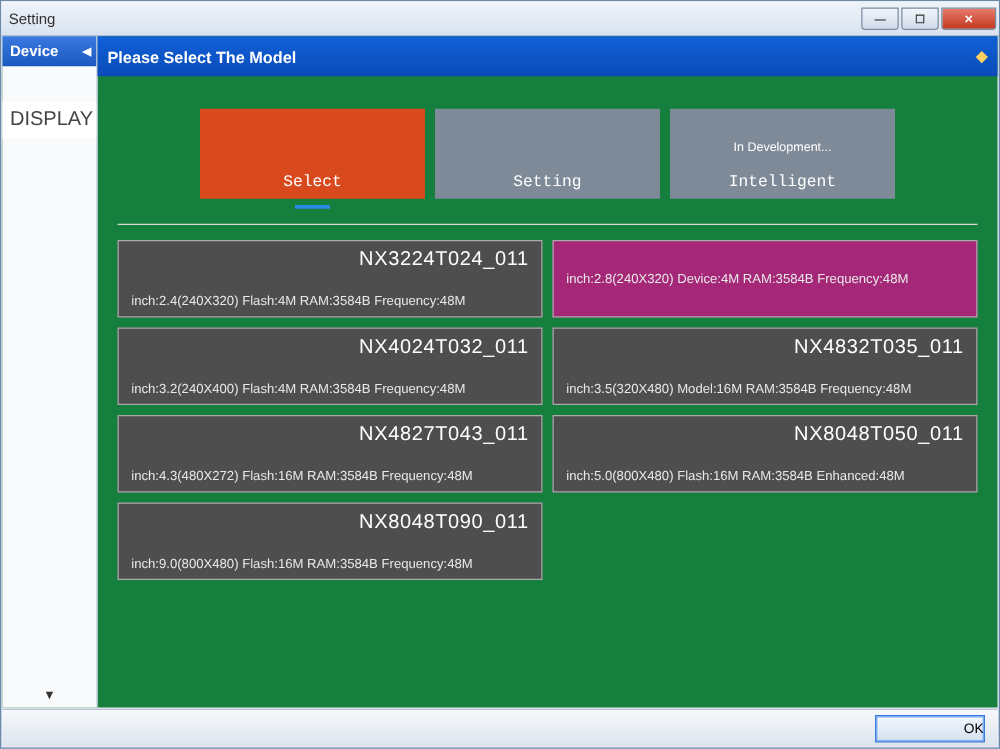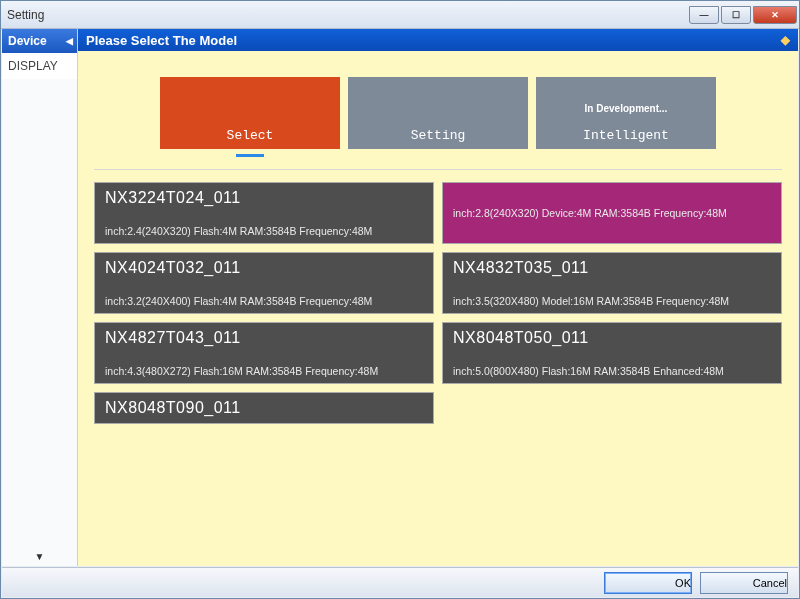--- a/index.html
+++ b/index.html
@@ -32,53 +32,54 @@
   display: flex; align-items: center; justify-content: center;
   font-size: 9px; font-weight: bold;
   background: linear-gradient(#f2f6fb, #d0daea);
   color: #333;
 }
 .win-btn.close { background: linear-gradient(#e67a6a, #c33a20); color: #fff; width: 44px; }
 
 .body {
   position: absolute; top: 28px; left: 1px; right: 1px; bottom: 32px;
   display: flex;
-  background: #fef9c3;
+  background: #15803d;
 }
 
 .sidebar {
   width: 76px;
   background: #f8fafc;
   border-right: 1px solid #c8d0dc;
   display: flex; flex-direction: column;
 }
 .sidebar-header {
   height: 24px;
   background: linear-gradient(#3a7ae0, #1a58c0);
   color: #fff; font-size: 12px; font-weight: bold;
   display: flex; align-items: center; justify-content: space-between;
   padding: 0 4px 0 6px;
 }
 .sidebar-collapse { font-size: 9px; }
 .sidebar-item {
-  padding: 6px 6px; font-size: 12px; color: #444;
-  cursor: pointer;
+  padding: 6px 6px; font-size: 16px; color: #444;
+  cursor: pointer;
+  margin-top: 28px;
 }
 .sidebar-item.active { background: #fff; }
 .sidebar-fill { flex: 1; }
 .sidebar-down {
   height: 20px; display: flex; align-items: center; justify-content: center;
   font-size: 10px; color: #333;
 }
 
 .main {
   flex: 1; display: flex; flex-direction: column;
 }
 .main-header {
-  height: 22px;
+  height: 32px;
   background: linear-gradient(#1060d8, #0a4bb8);
   color: #fff; font-size: 13px; font-weight: bold;
   display: flex; align-items: center; padding: 0 8px;
 }
 .main-header .spacer { flex: 1; }
 .cube-icon { font-size: 12px; color: #ffd060; }
 
 .content {
   flex: 1; overflow: auto; padding: 0 16px;
 }
@@ -95,21 +96,21 @@
   font-size: 13px; color: #fff;
   cursor: pointer;
   position: relative;
 }
 .cat.basic { background: #d84a1e; }
 .cat.enhanced { background: #7e8a98; }
 .cat.intelligent { background: #7e8a98; }
 .cat .dev-note {
   position: absolute; top: 26px; left: 0; right: 0;
   text-align: center; font-family: "Segoe UI", sans-serif;
-  font-size: 10px; color: #fff; font-weight: bold;
+  font-size: 10px; color: #fff;
 }
 .cat-underline {
   position: absolute; bottom: -8px; left: 50%;
   transform: translateX(-50%);
   width: 28px; height: 3px; background: #2a8ae8;
   display: none;
 }
 .cat.active .cat-underline { display: block; }
 
 hr.sep {
@@ -128,20 +129,21 @@
   border: 1px solid #aaa;
   padding: 6px 10px 6px;
   cursor: pointer;
   color: #fff;
 }
 .model.selected { background: #a52878; }
 .model-name {
   font-size: 16px; font-weight: 400;
   letter-spacing: 0.5px;
   font-family: Arial, sans-serif;
+  text-align: right;
 }
 .model-specs {
   font-size: 10.5px; color: #e8e8e8;
   margin-top: 18px;
   white-space: nowrap;
 }
 
 .footer {
   position: absolute; left: 1px; right: 1px; bottom: 1px;
   height: 30px;
@@ -237,27 +239,25 @@
             <div class="model">
               <div class="model-name">NX4827T043_011</div>
               <div class="model-specs">inch:4.3(480X272)  Flash:16M RAM:3584B  Frequency:48M</div>
             </div>
             <div class="model">
               <div class="model-name">NX8048T050_011</div>
               <div class="model-specs">inch:5.0(800X480)  Flash:16M RAM:3584B  Enhanced:48M</div>
             </div>
             <div class="model">
               <div class="model-name">NX8048T090_011</div>
+              <div class="model-specs">inch:9.0(800X480)  Flash:16M RAM:3584B  Frequency:48M</div>
             </div>
           </div>
       </div>
     </div>
   </div>
 
   <div class="footer">
     <div class="dlg-btn primary">
       <span>OK</span>
     </div>
-    <div class="dlg-btn">
-      <span>Cancel</span>
-    </div>
   </div>
 </div>
 
 </body></html>

